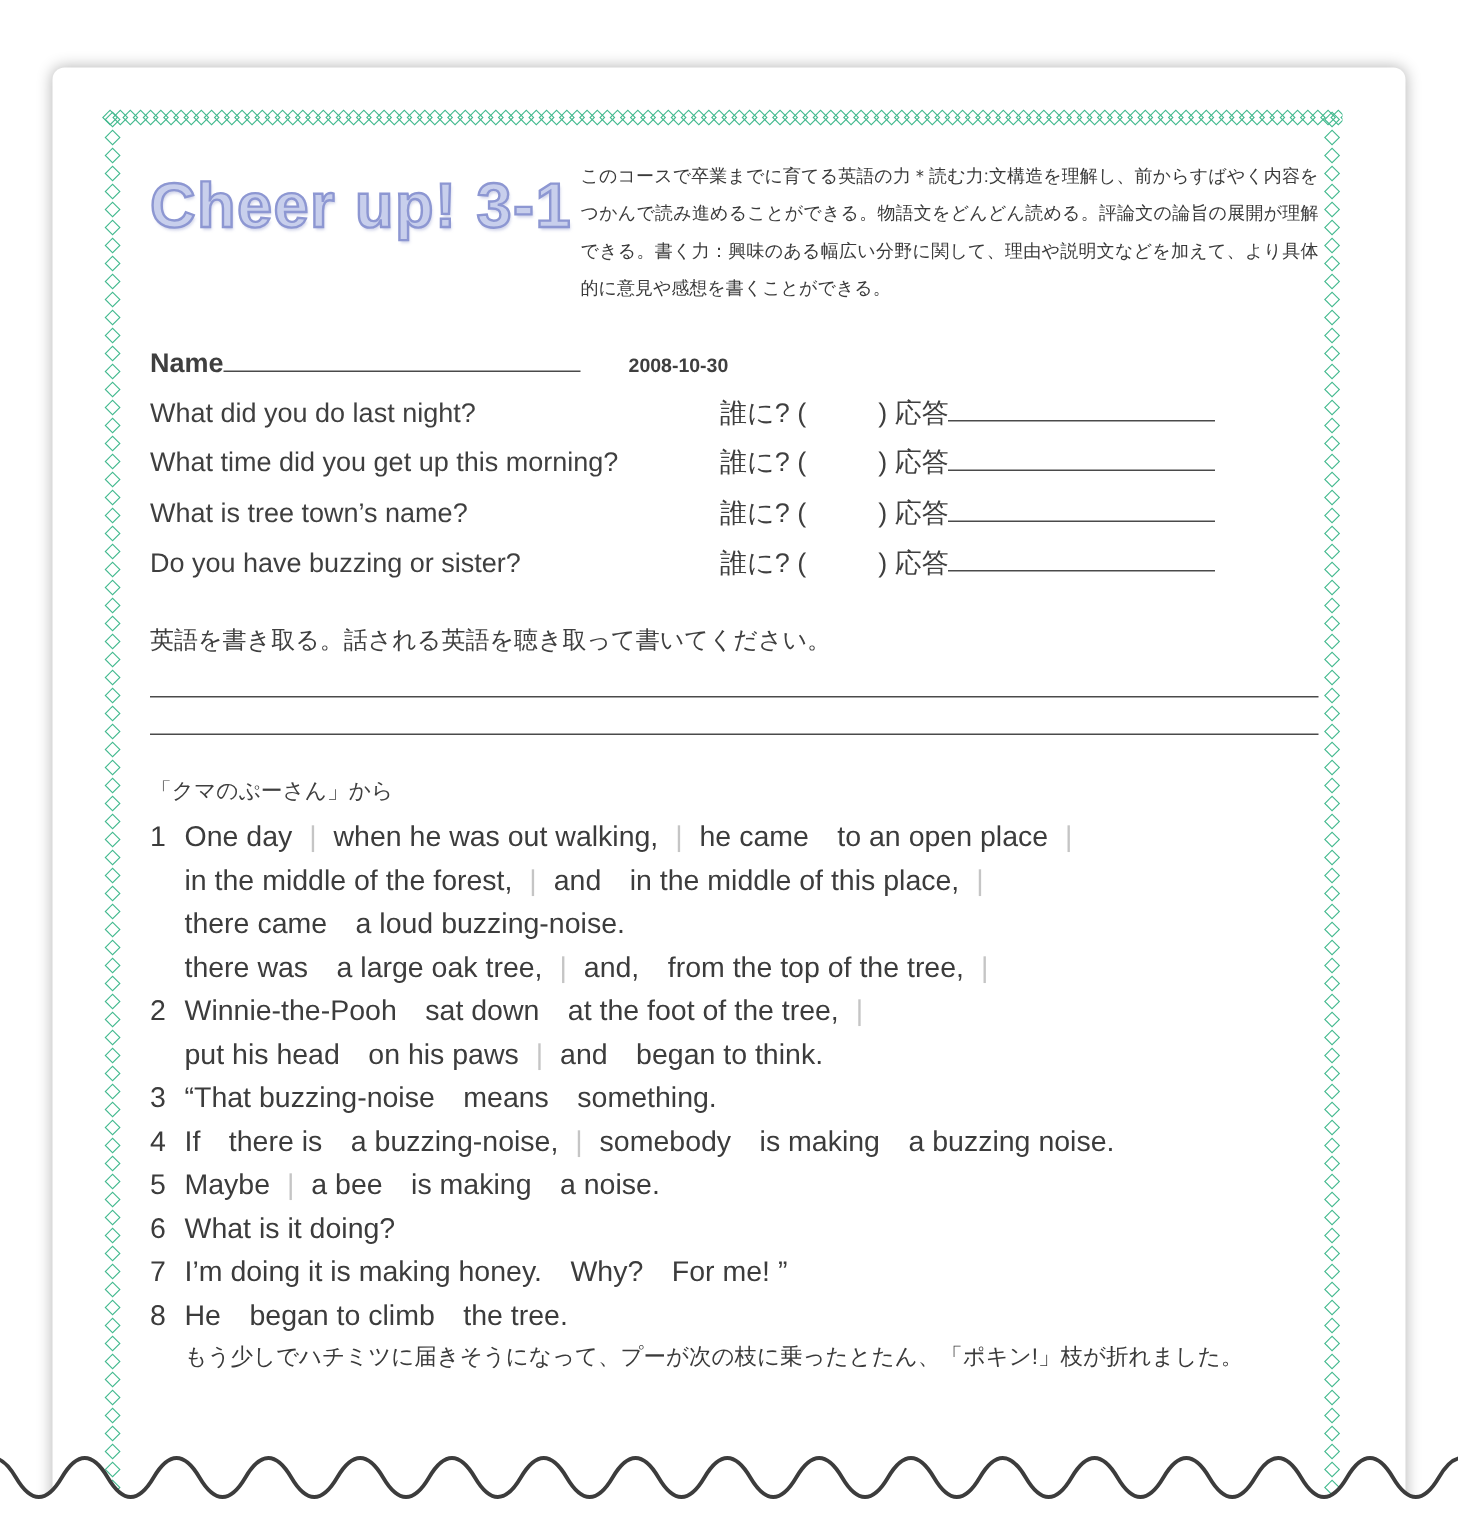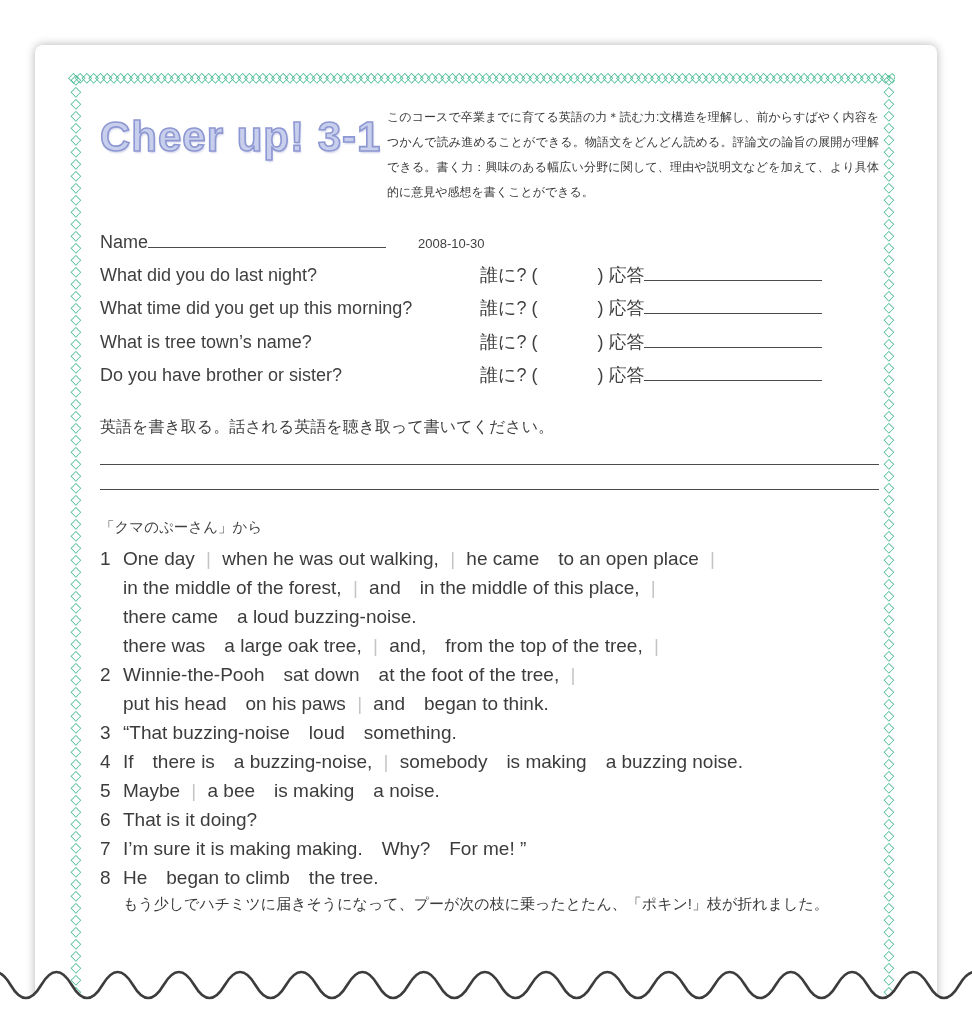--- a/index.html
+++ b/index.html
@@ -30,30 +30,30 @@
     font-size:42px;font-weight:bold;letter-spacing:1px;margin-top:10px;
     color:#c8cfec;-webkit-text-stroke:1.6px #8d97d2;
     text-shadow:1px 2px 2px rgba(125,135,195,0.35);
     flex:0 0 auto;
   }
   .intro{
     margin-left:auto;width:492px;font-size:12px;line-height:25px;
     text-align:justify;color:#3a3a3a;margin-top:2px;
   }
   .uline{display:inline-block;border-bottom:1.6px solid #4a4a4a;height:1em;}
-  .name-row{margin-top:24px;display:flex;align-items:baseline;font-size:18px;}
+  .name-row{margin-top:24px;display:flex;align-items:baseline;font-size:18px;font-weight:bold;}
   .name-uline{width:238px;}
   .date{margin-left:32px;font-size:13px;}
   .sec-instruction{margin-top:26px;font-size:16px;}
   .qrow{display:flex;align-items:baseline;font-size:18px;margin-top:8.5px;}
   .qrow:first-of-type{margin-top:16px;}
   .qtext{flex:0 0 380px;}
   .whom{flex:0 0 auto;}
   .paren-gap{display:inline-block;width:48px;}
-  .ans-label{flex:0 0 auto;margin-left:12px;}
+  .ans-label{flex:0 0 auto;}
   .ans-uline{width:178px;}
   .dline{height:0;border-bottom:1.6px solid #4a4a4a;margin-top:26px;}
   .dline + .dline{margin-top:24px;}
   .source{margin-top:28px;font-size:14.5px;}
   .passage{margin-top:7px;}
   .prow{display:flex;font-size:19px;line-height:29px;color:#3c3c3c;}
   .pnum{flex:0 0 23px;}
   .ptext{flex:1;}
   .bar{color:#c5c5c5;margin:0 6px;font-weight:normal;}
   .footnote{font-size:15px;margin-left:23px;margin-top:3px;color:#3a3a3a;}
@@ -97,21 +97,21 @@
       <span class="uline ans-uline"></span>
     </div>
     <div class="qrow">
       <span class="qtext">What is tree town’s name?</span>
       <span class="whom">誰に? (</span>
       <span class="paren-gap"></span>
       <span class="ans-label">) 応答</span>
       <span class="uline ans-uline"></span>
     </div>
     <div class="qrow">
-      <span class="qtext">Do you have brother or sister?</span>
+      <span class="qtext">Do you have buzzing or sister?</span>
       <span class="whom">誰に? (</span>
       <span class="paren-gap"></span>
       <span class="ans-label">) 応答</span>
       <span class="uline ans-uline"></span>
     </div>
 
     <div class="sec-instruction" style="margin-top:30px;">英語を書き取る。話される英語を聴き取って書いてください。</div>
     <div class="dline"></div>
     <div class="dline"></div>
 
@@ -137,37 +137,37 @@
       <div class="prow">
           <span class="pnum">2</span>
           <span class="ptext">Winnie-the-Pooh sat down at the foot of the tree, <span class="bar">|</span></span>
         </div>
       <div class="prow">
           <span class="pnum"></span>
           <span class="ptext">put his head on his paws <span class="bar">|</span> and began to think.</span>
         </div>
       <div class="prow">
           <span class="pnum">3</span>
-          <span class="ptext">“That buzzing-noise loud something.</span>
+          <span class="ptext">“That buzzing-noise means something.</span>
         </div>
       <div class="prow">
           <span class="pnum">4</span>
           <span class="ptext">If there is a buzzing-noise, <span class="bar">|</span> somebody is making a buzzing noise.</span>
         </div>
       <div class="prow">
           <span class="pnum">5</span>
           <span class="ptext">Maybe <span class="bar">|</span> a bee is making a noise.</span>
         </div>
       <div class="prow">
           <span class="pnum">6</span>
-          <span class="ptext">That is it doing?</span>
+          <span class="ptext">What is it doing?</span>
         </div>
       <div class="prow">
           <span class="pnum">7</span>
-          <span class="ptext">I’m sure it is making making. Why? For me! ”</span>
+          <span class="ptext">I’m doing it is making honey. Why? For me! ”</span>
         </div>
       <div class="prow">
           <span class="pnum">8</span>
           <span class="ptext">He began to climb the tree.</span>
         </div>
     </div>
 
     <div class="footnote">もう少しでハチミツに届きそうになって、プーが次の枝に乗ったとたん、「ポキン!」枝が折れました。</div>
   </div>
 </div>

